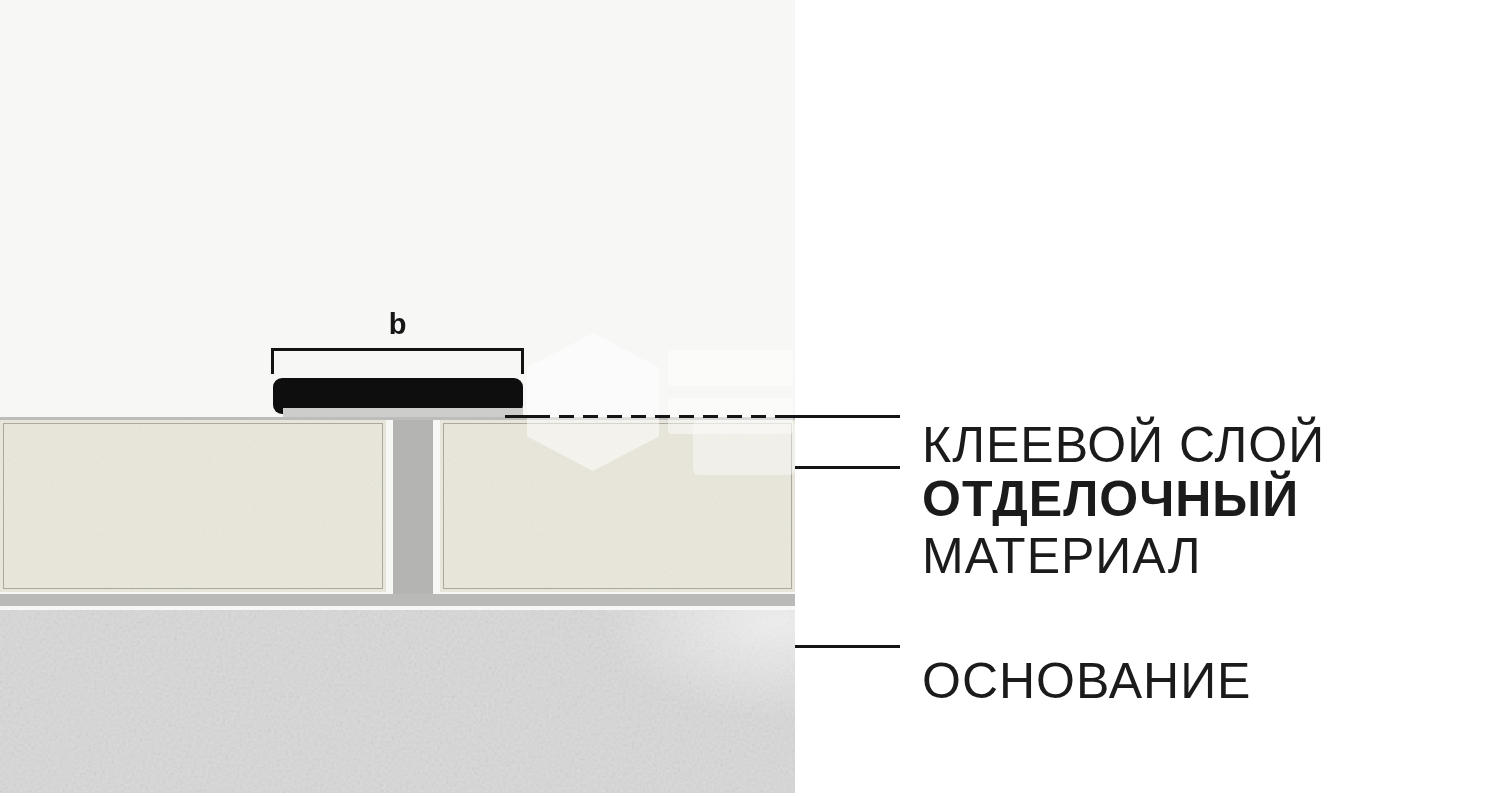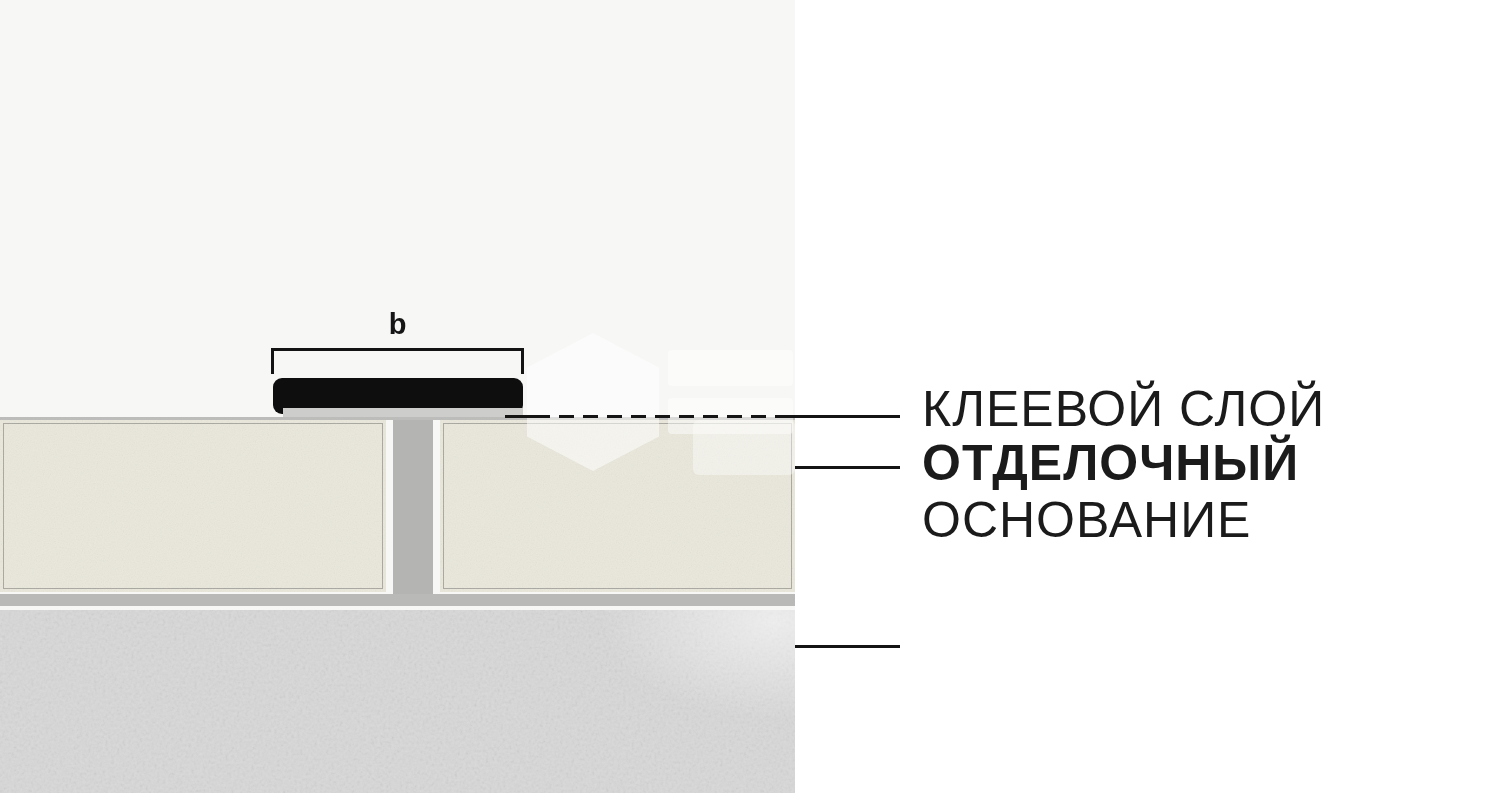--- a/index.html
+++ b/index.html
@@ -64,20 +64,21 @@
   .leader.l1c{left:788px;top:415px;width:112px;}
   .leader.l2{left:795px;top:466px;width:105px;}
   .leader.l3{left:795px;top:645px;width:105px;}
 
   
   .callout{
     left:922px;
     font-size:50px;line-height:1;color:#1b1b1b;
     letter-spacing:1px;white-space:nowrap;
     font-weight:400;
+    margin-top:36px;
   }
   .callout.c1{top:384px;}
   .callout.c2a{top:438px;font-weight:bold;}
   .callout.c2b{top:495px;}
   .callout.c3{top:620px;}
 </style>
 </head>
 <body>
 
 <div class="stage">
@@ -141,15 +142,16 @@
   <div class="abs wm-panel-patch"></div>
 
   <div class="abs leader l1a"></div>
   <div class="abs leader l1b"></div>
   <div class="abs leader l1c"></div>
   <div class="abs leader l2"></div>
   <div class="abs leader l3"></div>
 
   <div class="abs callout c1">КЛЕЕВОЙ СЛОЙ</div>
   <div class="abs callout c2a">ОТДЕЛОЧНЫЙ</div>
-  <div class="abs callout c2b">ОСНОВАНИЕ</div>
+  <div class="abs callout c2b">МАТЕРИАЛ</div>
+  <div class="abs callout c3">ОСНОВАНИЕ</div>
 
 </div>
 
 </body></html>

